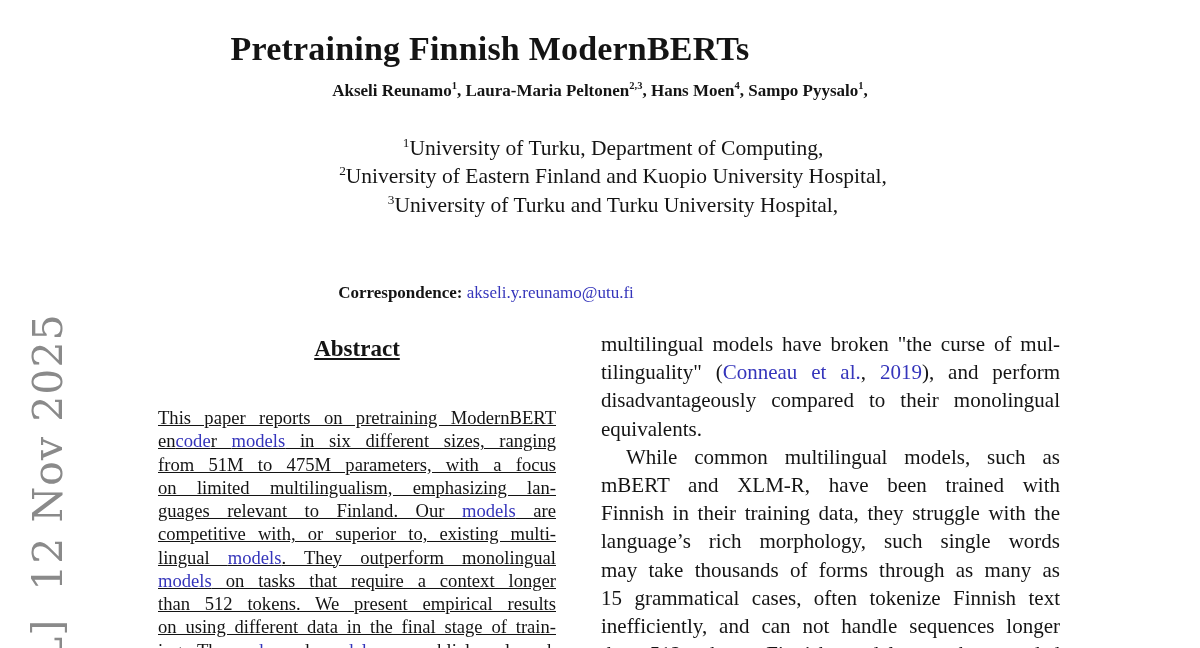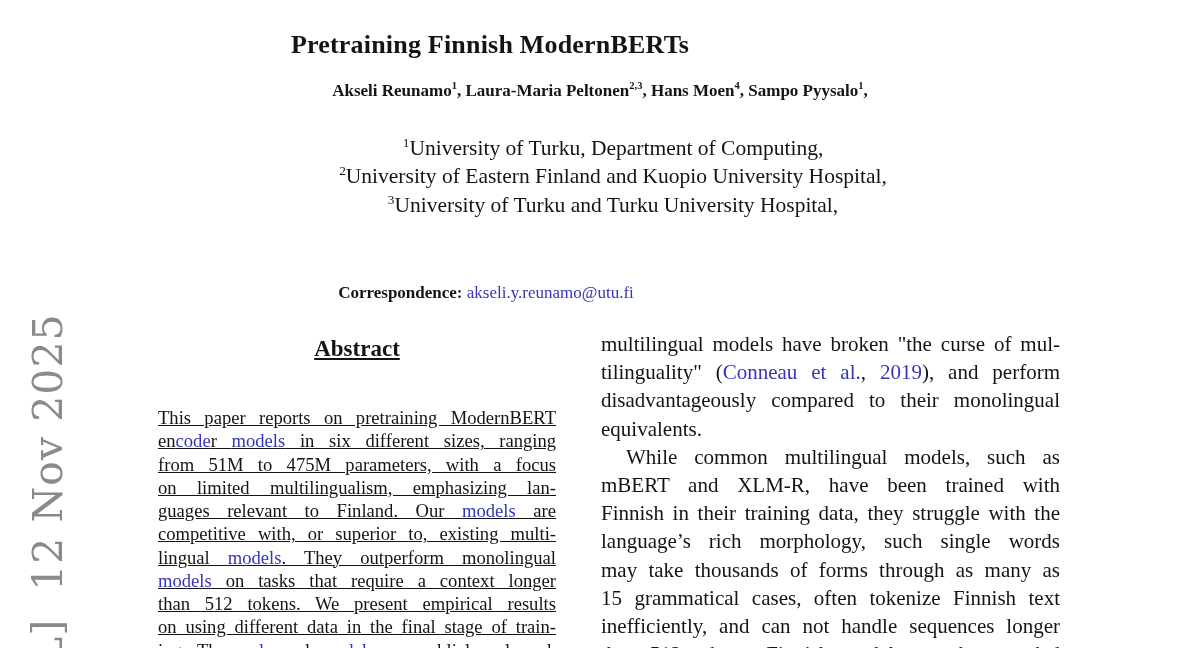--- a/index.html
+++ b/index.html
@@ -12,21 +12,21 @@
 
   .watermark{
     position:absolute;left:24px;top:664px;
     transform:rotate(-90deg);transform-origin:0 0;
     font-family:"DejaVu Serif", serif;
     font-size:41px;color:#8a8a8a;white-space:pre;letter-spacing:1px;
   }
 
   .title{
     position:absolute;top:30px;left:0;width:980px;text-align:center;
-    font-size:26px;font-weight:bold;letter-spacing:0.2px;
+    font-size:34px;font-weight:bold;letter-spacing:0.2px;
   }
   .authors{
     position:absolute;top:81px;left:0;width:1200px;text-align:center;
     font-size:17px;font-weight:bold;
   }
   .authors sup, .affil-line sup{font-size:62%;vertical-align:super;line-height:0;}
   .affils{
     position:absolute;top:134px;left:0;width:1200px;text-align:center;
     font-size:21.5px;line-height:28.4px;padding-left:13px;
   }

